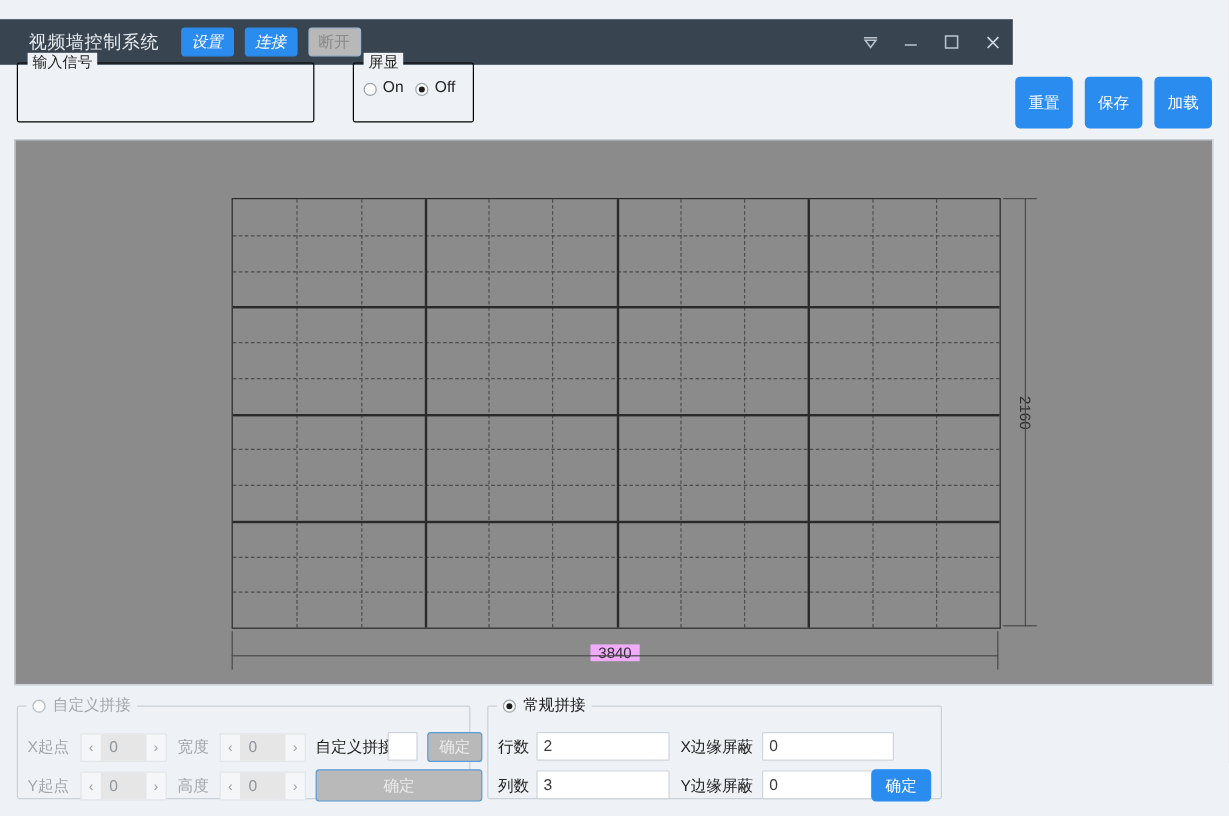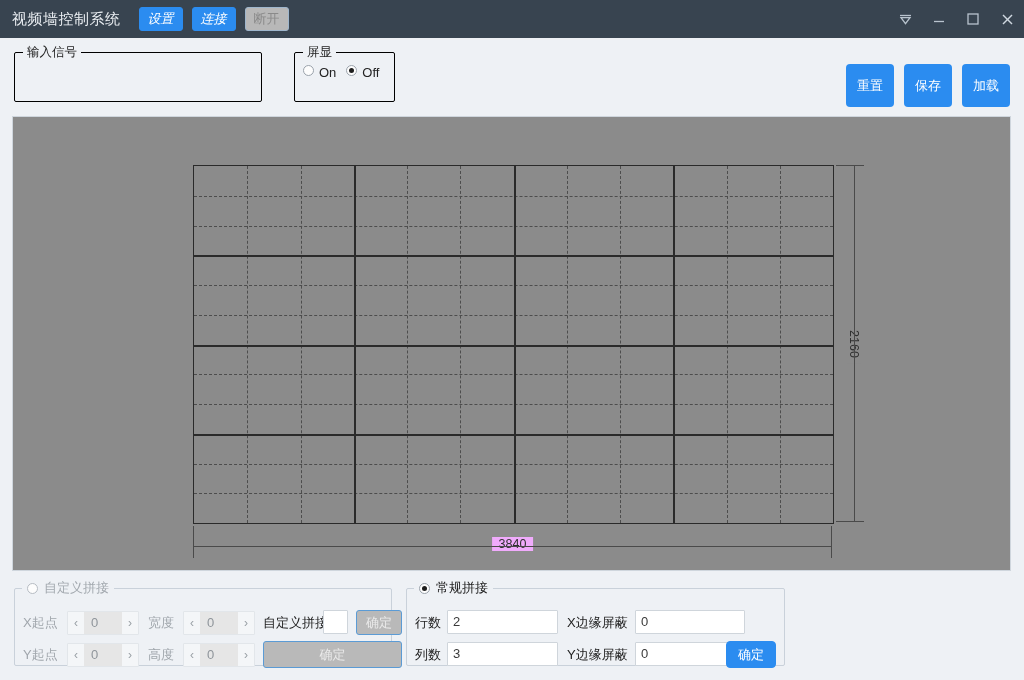--- a/index.html
+++ b/index.html
@@ -11,27 +11,27 @@
     background: #eef1f5;
     font-family: "Liberation Sans", "DejaVu Sans", sans-serif;
     font-size: 13px;
     color: #222;
     -webkit-font-smoothing: antialiased;
   }
 
   
   #titlebar {
     position: absolute;
-    left: 0; top: 0;
-    width: 1024px; height: 38px;
+    left: 0; top: 16px;
+    width: 844px; height: 38px;
     background: #384450;
     display: flex;
     align-items: center;
     box-sizing: border-box;
-    padding-left: 12px;
+    padding-left: 24px;
   }
   #app-title {
     color: #e9edf1;
     font-size: 15px;
     letter-spacing: 0.5px;
     margin-right: 18px;
     white-space: nowrap;
   }
   .tb-btn {
     height: 24px;
@@ -133,21 +133,21 @@
   }
   #fs-screen .inner {
     position: absolute;
     left: 8px; top: 12px;
     display: flex;
     align-items: center;
     gap: 10px;
   }
   .radio-wrap {
     display: inline-flex;
-    align-items: flex-start;
+    align-items: flex-end;
     gap: 5px;
     cursor: pointer;
     font-size: 13px;
   }
   .radio-dot {
     width: 11px; height: 11px;
     border-radius: 50%;
     border: 1px solid #9aa2ab;
     background: #fdfdfd;
     box-sizing: border-box;

